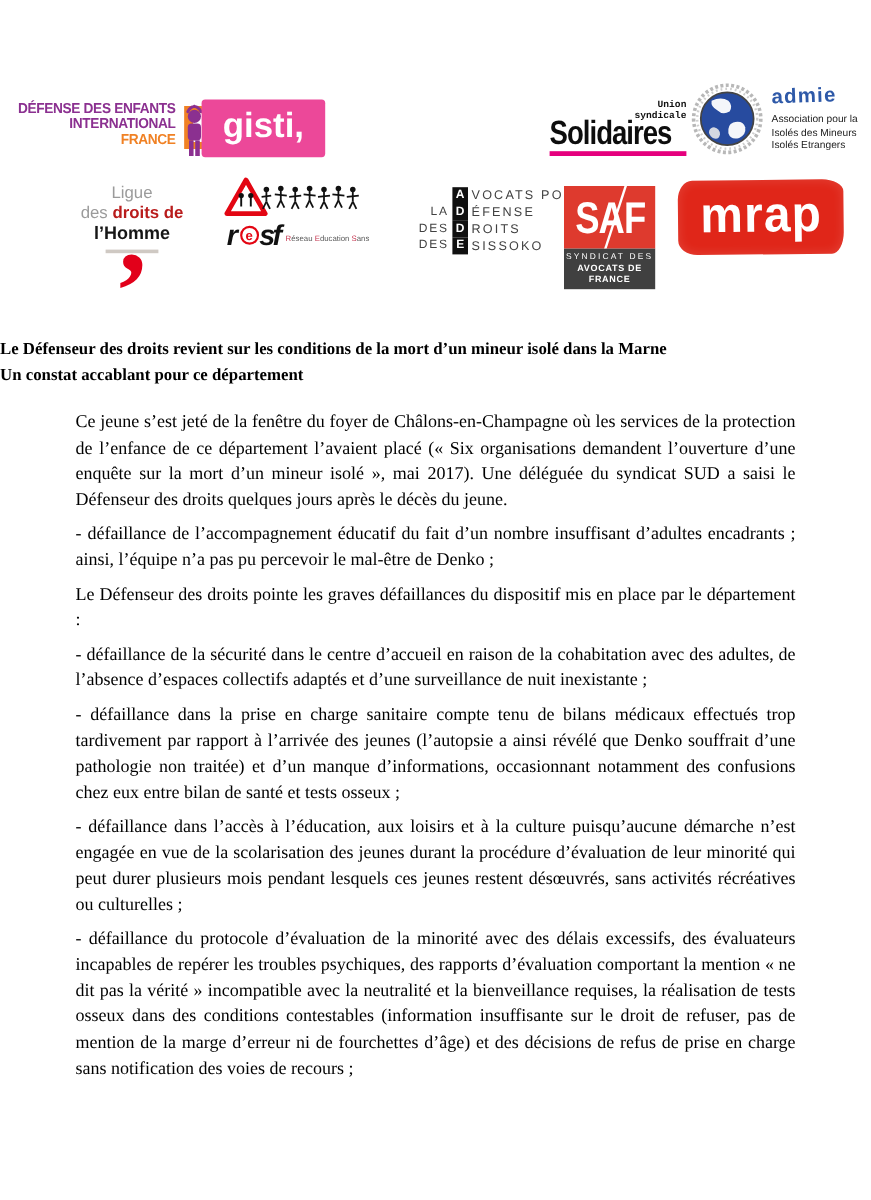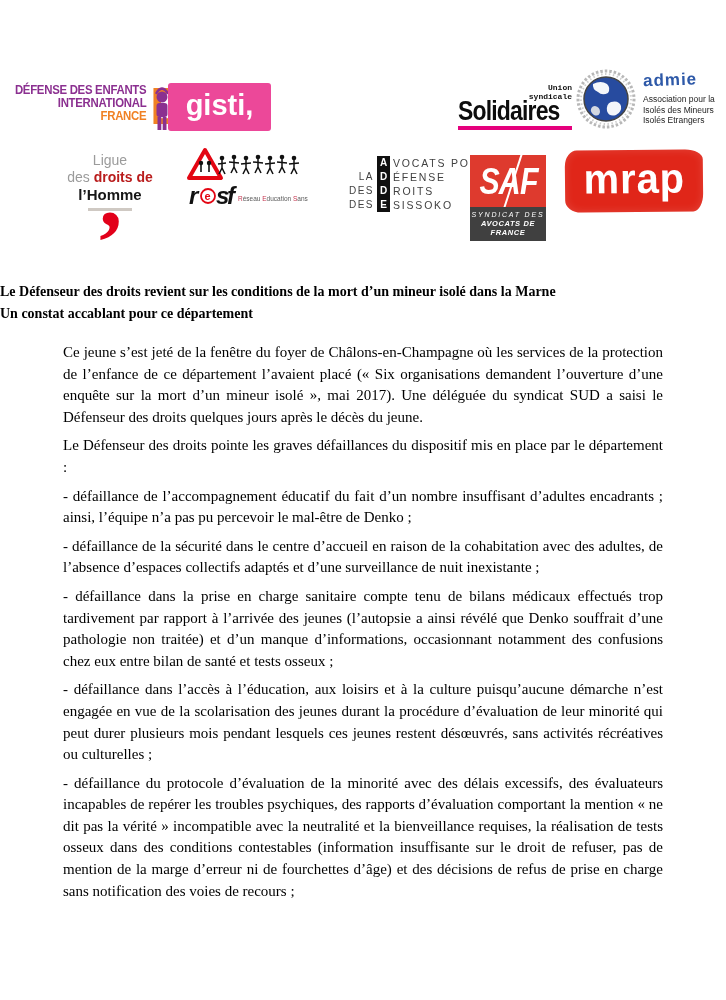--- a/index.html
+++ b/index.html
@@ -50,21 +50,21 @@
   .ldh-comma{color:#e2001a;font-family:"Liberation Serif",serif;font-size:92px;font-weight:bold;line-height:46px;height:58px;margin-top:8px;}
   
   .resf{left:186px;top:146px;}
   
   .adde{left:338px;top:156px;font-family:"Liberation Sans",sans-serif;}
   .adde-row{display:flex;align-items:stretch;height:14px;}
   .adde-pre{width:36px;text-align:right;padding-right:3px;font-size:10px;line-height:14px;letter-spacing:1.5px;color:#414141;}
   .adde-box{width:13px;background:#101010;color:#fff;font-weight:bold;font-size:10px;line-height:14px;text-align:center;}
   .adde-post{padding-left:3px;font-size:10.5px;line-height:14px;letter-spacing:1.8px;color:#414141;white-space:nowrap;}
   
-  .saf{left:470px;top:155px;width:76px;font-family:"Liberation Sans",sans-serif;font-style:italic;}
+  .saf{left:470px;top:155px;width:76px;font-family:"Liberation Sans",sans-serif;}
   .saf-top{position:relative;height:52px;background:#de3a2e;display:flex;align-items:center;justify-content:center;overflow:hidden;}
   .saf-top:after{content:"";position:absolute;left:54%;top:-6px;width:1.5px;height:70px;background:#fff;transform:rotate(18deg);}
   .saf-acr{color:#fff;font-weight:800;font-size:37px;line-height:37px;transform:scaleX(.82);letter-spacing:-1px;}
   .saf-band{background:#404040;color:#fff;text-align:center;padding:3px 0 4px;}
   .saf-b1{font-size:7px;letter-spacing:1.8px;line-height:9px;}
   .saf-b2{font-size:7.5px;font-weight:bold;letter-spacing:.6px;line-height:9px;}
   
   .mrap{left:565px;top:150px;width:138px;height:62px;background:#e02619;
     border-radius:12px 18px 10px 16px / 16px 10px 18px 12px;transform:rotate(-.6deg);
     display:flex;align-items:center;justify-content:center;
@@ -249,21 +249,21 @@
     <span>mrap</span>
   </div>
 
   <div class="title">
     <div>Le Défenseur des droits revient sur les conditions de la mort d’un mineur isolé dans la Marne</div>
     <div>Un constat accablant pour ce département</div>
   </div>
 
   <div class="body-text">
     <p>Ce jeune s’est jeté de la fenêtre du foyer de Châlons-en-Champagne où les services de la protection de l’enfance de ce département l’avaient placé (« Six organisations demandent l’ouverture d’une enquête sur la mort d’un mineur isolé »,  mai 2017). Une déléguée du syndicat SUD a saisi le Défenseur des droits quelques jours après le décès du jeune.</p>
+    <p>-  défaillance de l’accompagnement éducatif du fait d’un nombre insuffisant d’adultes encadrants ; ainsi, l’équipe n’a pas pu percevoir le mal-être de Denko ;</p>
     <p>Le Défenseur des droits pointe les graves défaillances du dispositif mis en place par le département :</p>
-    <p>-  défaillance de l’accompagnement éducatif du fait d’un nombre insuffisant d’adultes encadrants ; ainsi, l’équipe n’a pas pu percevoir le mal-être de Denko ;</p>
     <p>-  défaillance de la sécurité dans le centre d’accueil en raison de la cohabitation avec des adultes, de l’absence d’espaces collectifs adaptés et d’une surveillance de nuit inexistante ;</p>
     <p>-  défaillance dans la prise en charge sanitaire compte tenu de bilans médicaux effectués trop tardivement par rapport à l’arrivée des jeunes  (l’autopsie a ainsi révélé que Denko souffrait d’une pathologie non traitée) et d’un manque d’informations, occasionnant notamment des confusions chez eux entre bilan de santé et tests osseux ;</p>
     <p>-  défaillance dans l’accès à l’éducation, aux loisirs et à la culture puisqu’aucune démarche n’est engagée en vue de la scolarisation des jeunes durant la procédure d’évaluation de leur minorité qui peut durer plusieurs mois pendant lesquels ces jeunes restent désœuvrés, sans activités récréatives ou culturelles ;</p>
     <p>-  défaillance du protocole d’évaluation de la minorité avec des délais excessifs, des évaluateurs incapables de repérer les troubles psychiques, des rapports d’évaluation comportant la mention « ne dit pas la vérité » incompatible avec la neutralité et la bienveillance requises, la réalisation de tests osseux dans des conditions contestables (information insuffisante sur le droit de refuser, pas de mention de la marge d’erreur ni de fourchettes d’âge) et des décisions de refus de prise en charge sans notification des voies de recours ;</p>
   </div>
 
 </div>
 
 </body></html>

